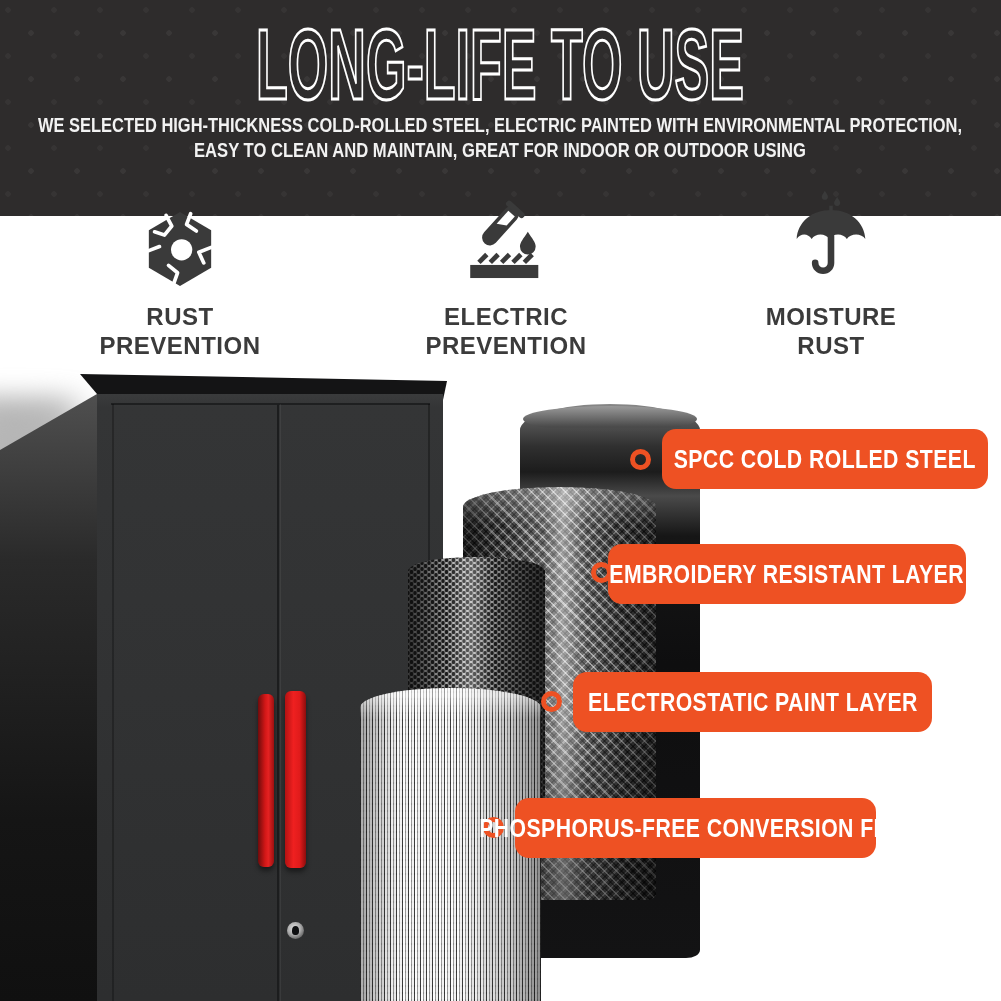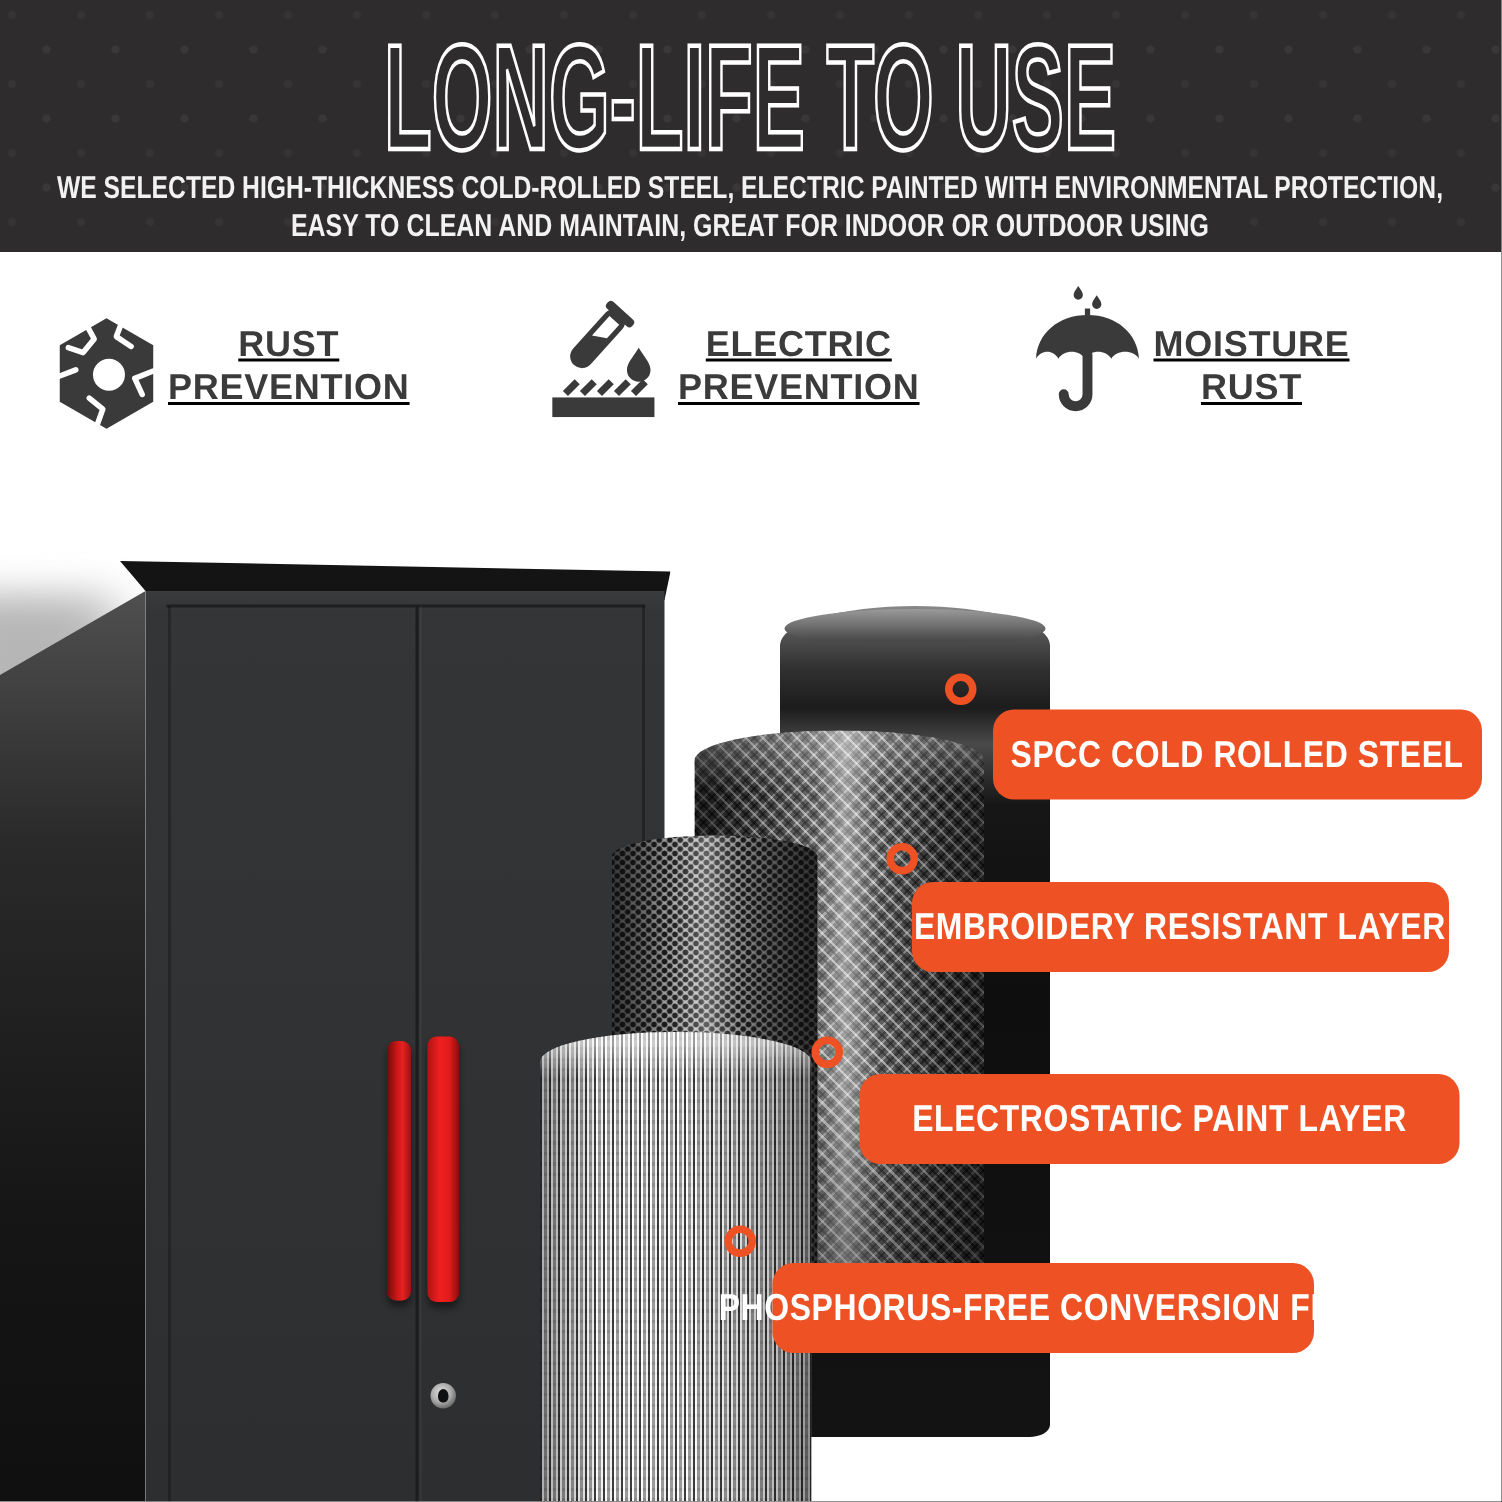--- a/index.html
+++ b/index.html
@@ -8,40 +8,40 @@
     --icon-gray:#3a3a3a;
   }
   html,body{margin:0;padding:0;background:#888;}
   .stage{
     position:relative;width:1001px;height:1001px;margin:0 auto;
     background:#ffffff;overflow:hidden;
     font-family:"Liberation Sans",sans-serif;
   }
   
   .header{
-    position:absolute;left:0;top:0;width:1001px;height:168px;
+    position:absolute;left:0;top:0;width:1001px;height:216px;
     background-color:var(--header-bg);
     background-image:
       radial-gradient(circle, rgba(255,255,255,.05) 2.5px, transparent 3px),
       radial-gradient(circle, rgba(255,255,255,.04) 2.5px, transparent 3px);
     background-size:46px 46px,46px 46px;
     background-position:8px 10px,31px 33px;
     z-index:1;
   }
   .header-svg{position:absolute;left:0;top:0;}
   .title-text{
     font-family:"Liberation Sans",sans-serif;font-weight:bold;font-size:100px;
     fill:var(--header-bg);stroke:#ffffff;stroke-width:3px;
   }
   .sub-text{
     font-family:"Liberation Sans",sans-serif;font-weight:bold;font-size:21px;
     fill:#f2f2f2;
   }
   
-  .feature{position:absolute;top:186px;width:300px;display:flex;flex-direction:row;align-items:center;z-index:1;text-decoration:underline;}
+  .feature{position:absolute;top:186px;width:300px;display:flex;flex-direction:column;align-items:center;z-index:1;}
   .f1{left:30px}.f2{left:356px}.f3{left:681px}
   .icon-box{height:104px;display:flex;align-items:flex-end;justify-content:center;}
   .feature-label{margin-top:12px;text-align:center;font-weight:bold;font-size:24px;line-height:29px;color:#3b3b3b;letter-spacing:.5px;}
   
   .cab-side{position:absolute;inset:0;
     clip-path:polygon(0px 450px,97px 394px,97px 1001px,0px 1001px);
     background:linear-gradient(180deg,#4e4e4e 400px,#2a2a2a 560px,#151515 820px,#101010);
     z-index:2;}
   .cab-glow{position:absolute;left:-28px;top:396px;width:122px;height:300px;
     background:radial-gradient(ellipse at 35% 25%, rgba(175,175,175,.95), rgba(120,120,120,.5) 45%, rgba(60,60,60,0) 72%);
@@ -103,25 +103,25 @@
     background:
       linear-gradient(180deg, rgba(255,255,255,.5) 0 8px, transparent 30px),
       linear-gradient(90deg, rgba(0,0,0,.32), transparent 22%, transparent 55%, rgba(0,0,0,.2) 84%, rgba(0,0,0,.42));}
   
   .ring{position:absolute;width:11px;height:11px;border:5px solid var(--accent);border-radius:50%;z-index:6;}
   .ring1{left:630px;top:449px}
   .ring2{left:591px;top:562px}
   .ring3{left:541px;top:691px}
   .ring4{left:483px;top:817px}
   .callout{position:absolute;height:60px;background:var(--accent);border-radius:14px;
-    display:flex;align-items:center;justify-content:center;z-index:6;margin-top:44px;}
+    display:flex;align-items:center;justify-content:center;z-index:6;}
   .callout span{font-weight:bold;font-size:25px;color:#ffffff;transform:scaleX(.85);white-space:nowrap;letter-spacing:.5px;}
   .co1{left:662px;top:429px;width:326px}
   .co2{left:608px;top:544px;width:358px}
-  .co3{left:573px;top:672px;width:400px}
+  .co3{left:573px;top:672px;width:359px}
   .co4{left:515px;top:798px;width:361px}
 </style>
 </head>
 <body>
 
 <div class="stage">
 
   <div class="header">
     <svg class="header-svg" width="1001" height="168" viewBox="0 0 1001 168">
       <text class="title-text" x="500" y="99" text-anchor="middle" textLength="488" lengthAdjust="spacingAndGlyphs">LONG-LIFE TO USE</text>

